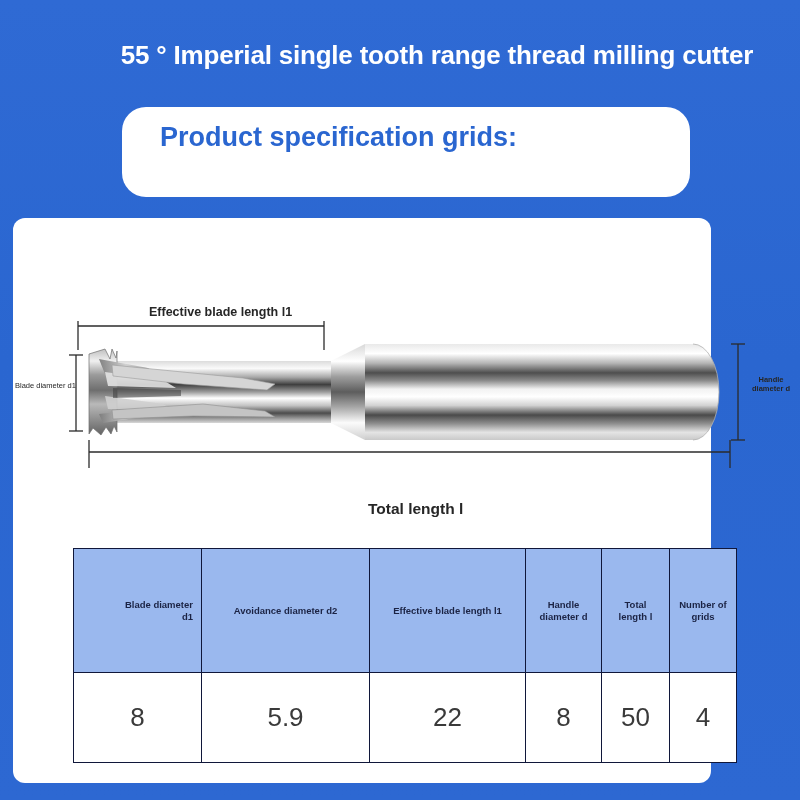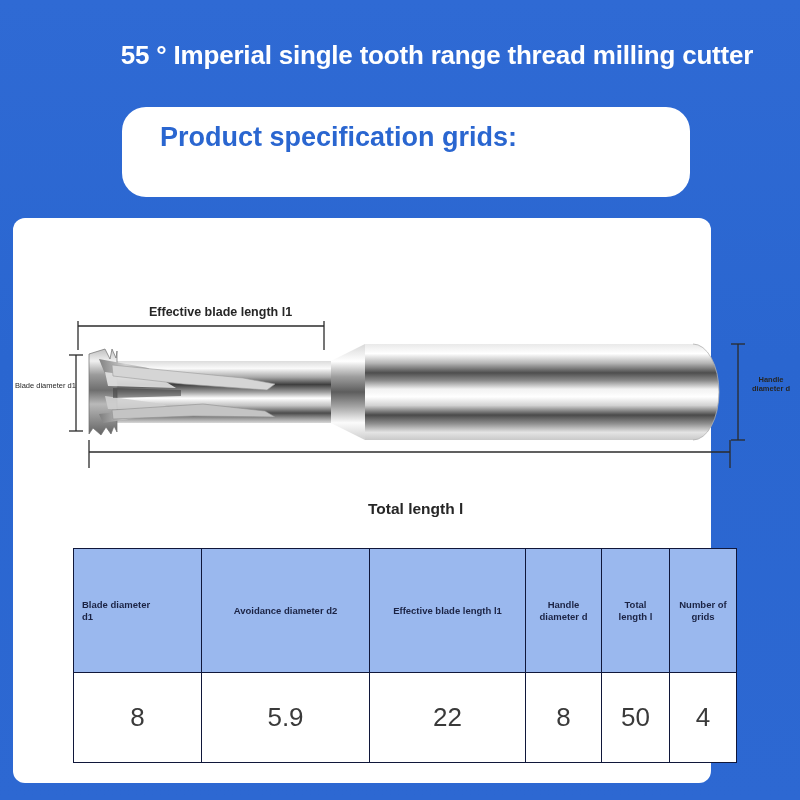--- a/index.html
+++ b/index.html
@@ -135,21 +135,21 @@
     font-weight: bold;
     line-height: 11.5px;
     height: 123px;
     vertical-align: middle;
   }
   table.spec-table th .th-inner {
     padding: 0 8px;
     display: block;
   }
   th.th-left .th-inner {
-    text-align: left;
+    text-align: right;
   }
   table.spec-table td {
     background: #ffffff;
     height: 89px;
     text-align: center;
     vertical-align: middle;
     color: #3a3a3a;
     font-size: 26px;
     font-weight: normal;
   }

